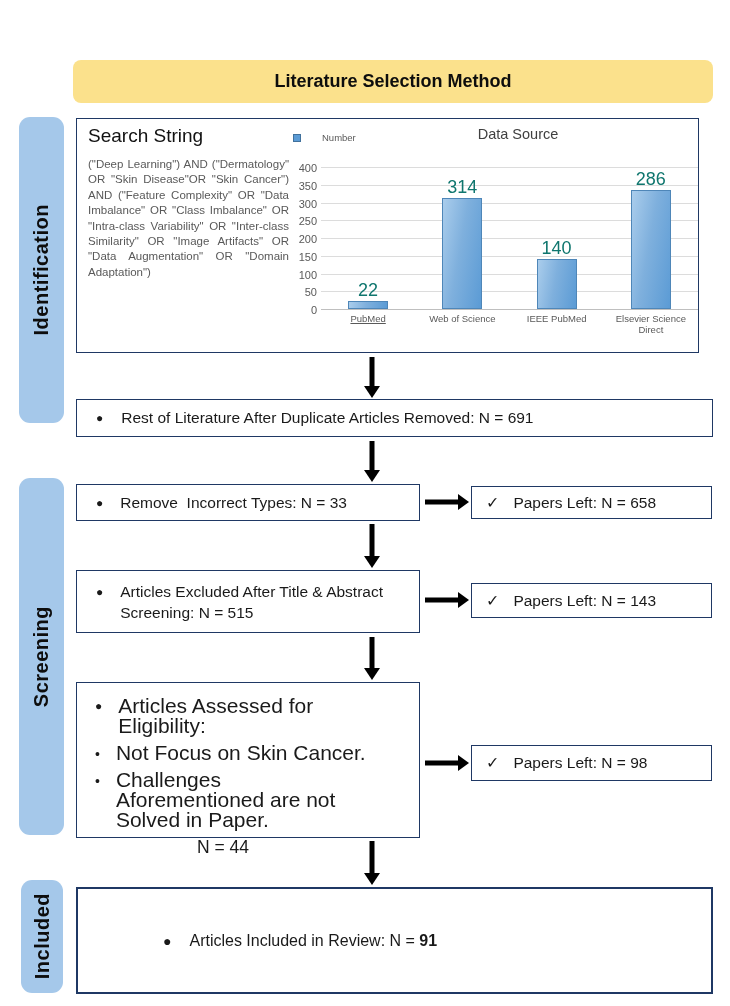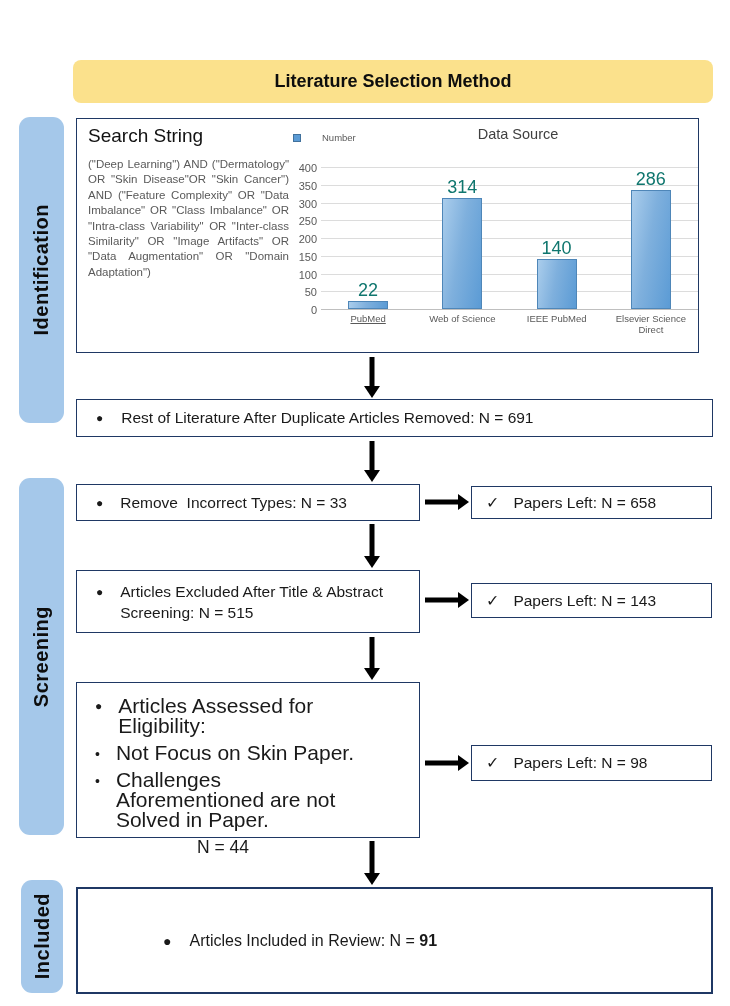--- a/index.html
+++ b/index.html
@@ -191,21 +191,21 @@
     <span class="t">Papers Left: N = 143</span>
   </div>
 
   <div class="abs box elig" style="left:76px;top:682px;width:344px;height:156px">
     <div class="line">
       <span class="bullet">●</span>
       <span class="txt">Articles Assessed for Eligibility:</span>
     </div>
     <div class="line">
       <span class="subbullet">•</span>
-      <span class="txt">Not Focus on Skin Paper.</span>
+      <span class="txt">Not Focus on Skin Cancer.</span>
     </div>
     <div class="line">
       <span class="subbullet">•</span>
       <span class="txt">Challenges Aforementioned are not Solved in Paper.</span>
     </div>
     <div class="elig-n">N = 44</div>
   </div>
 
   <div class="abs box row" style="left:471px;top:745px;width:241px;height:36px;padding-left:14px;gap:14px">
     <span class="check">✓</span>

